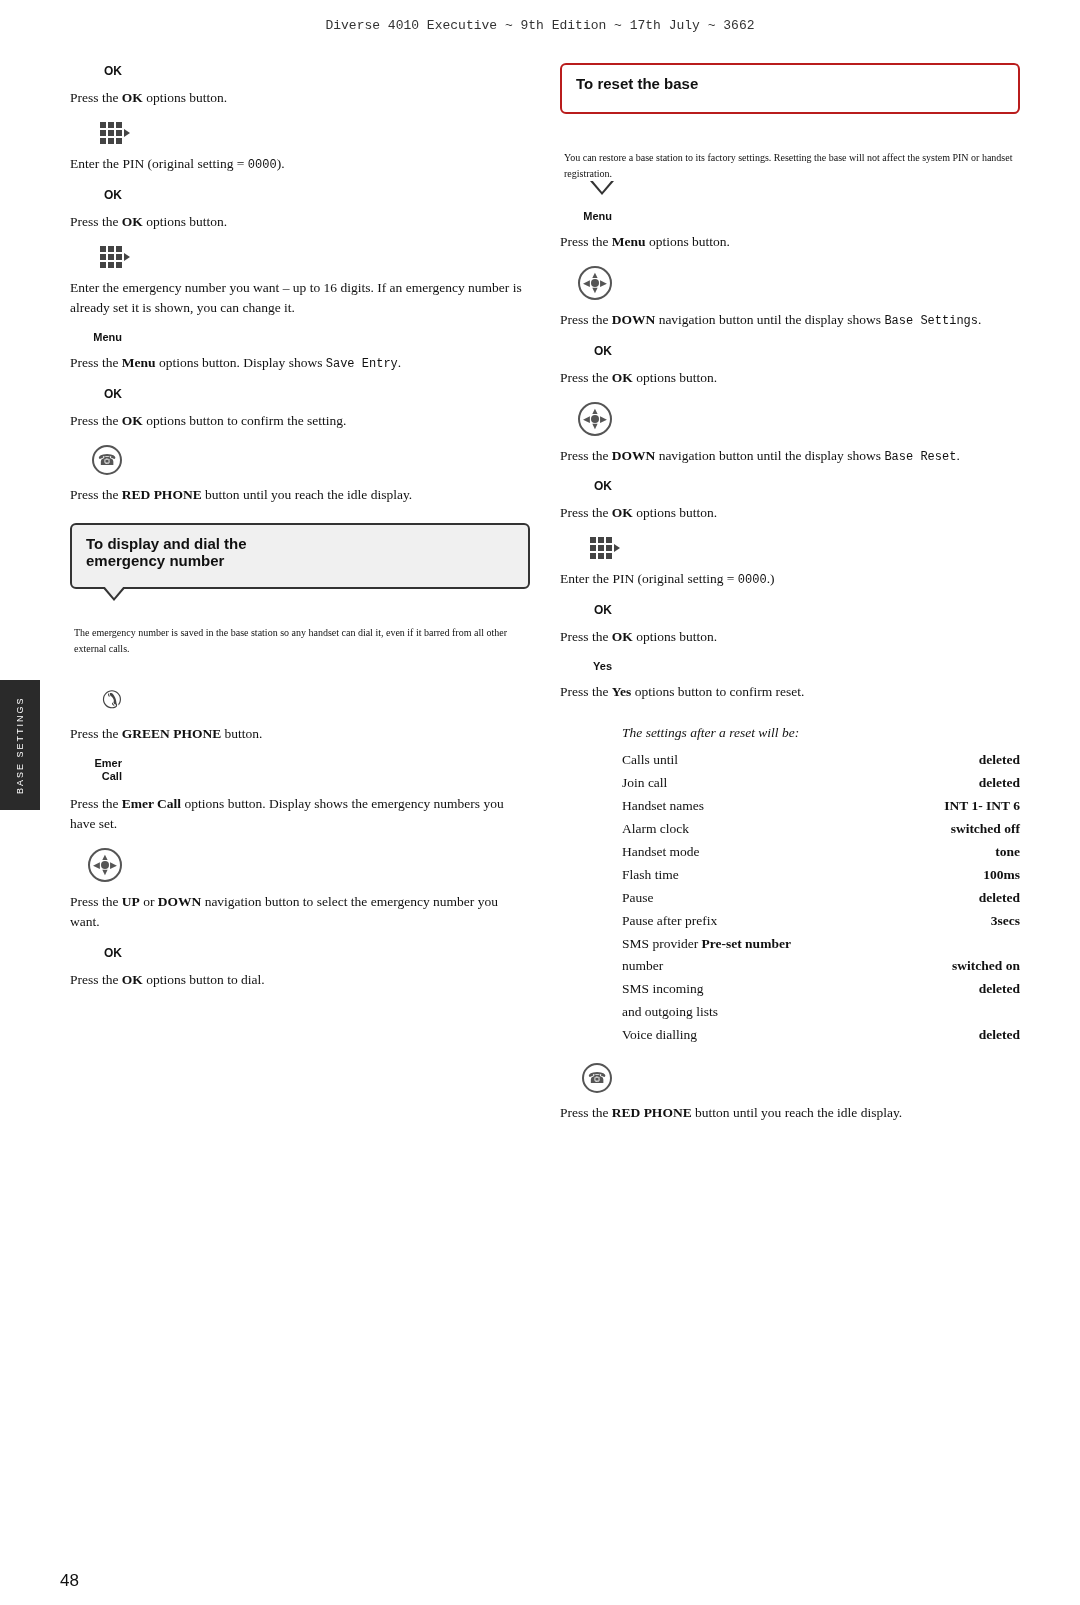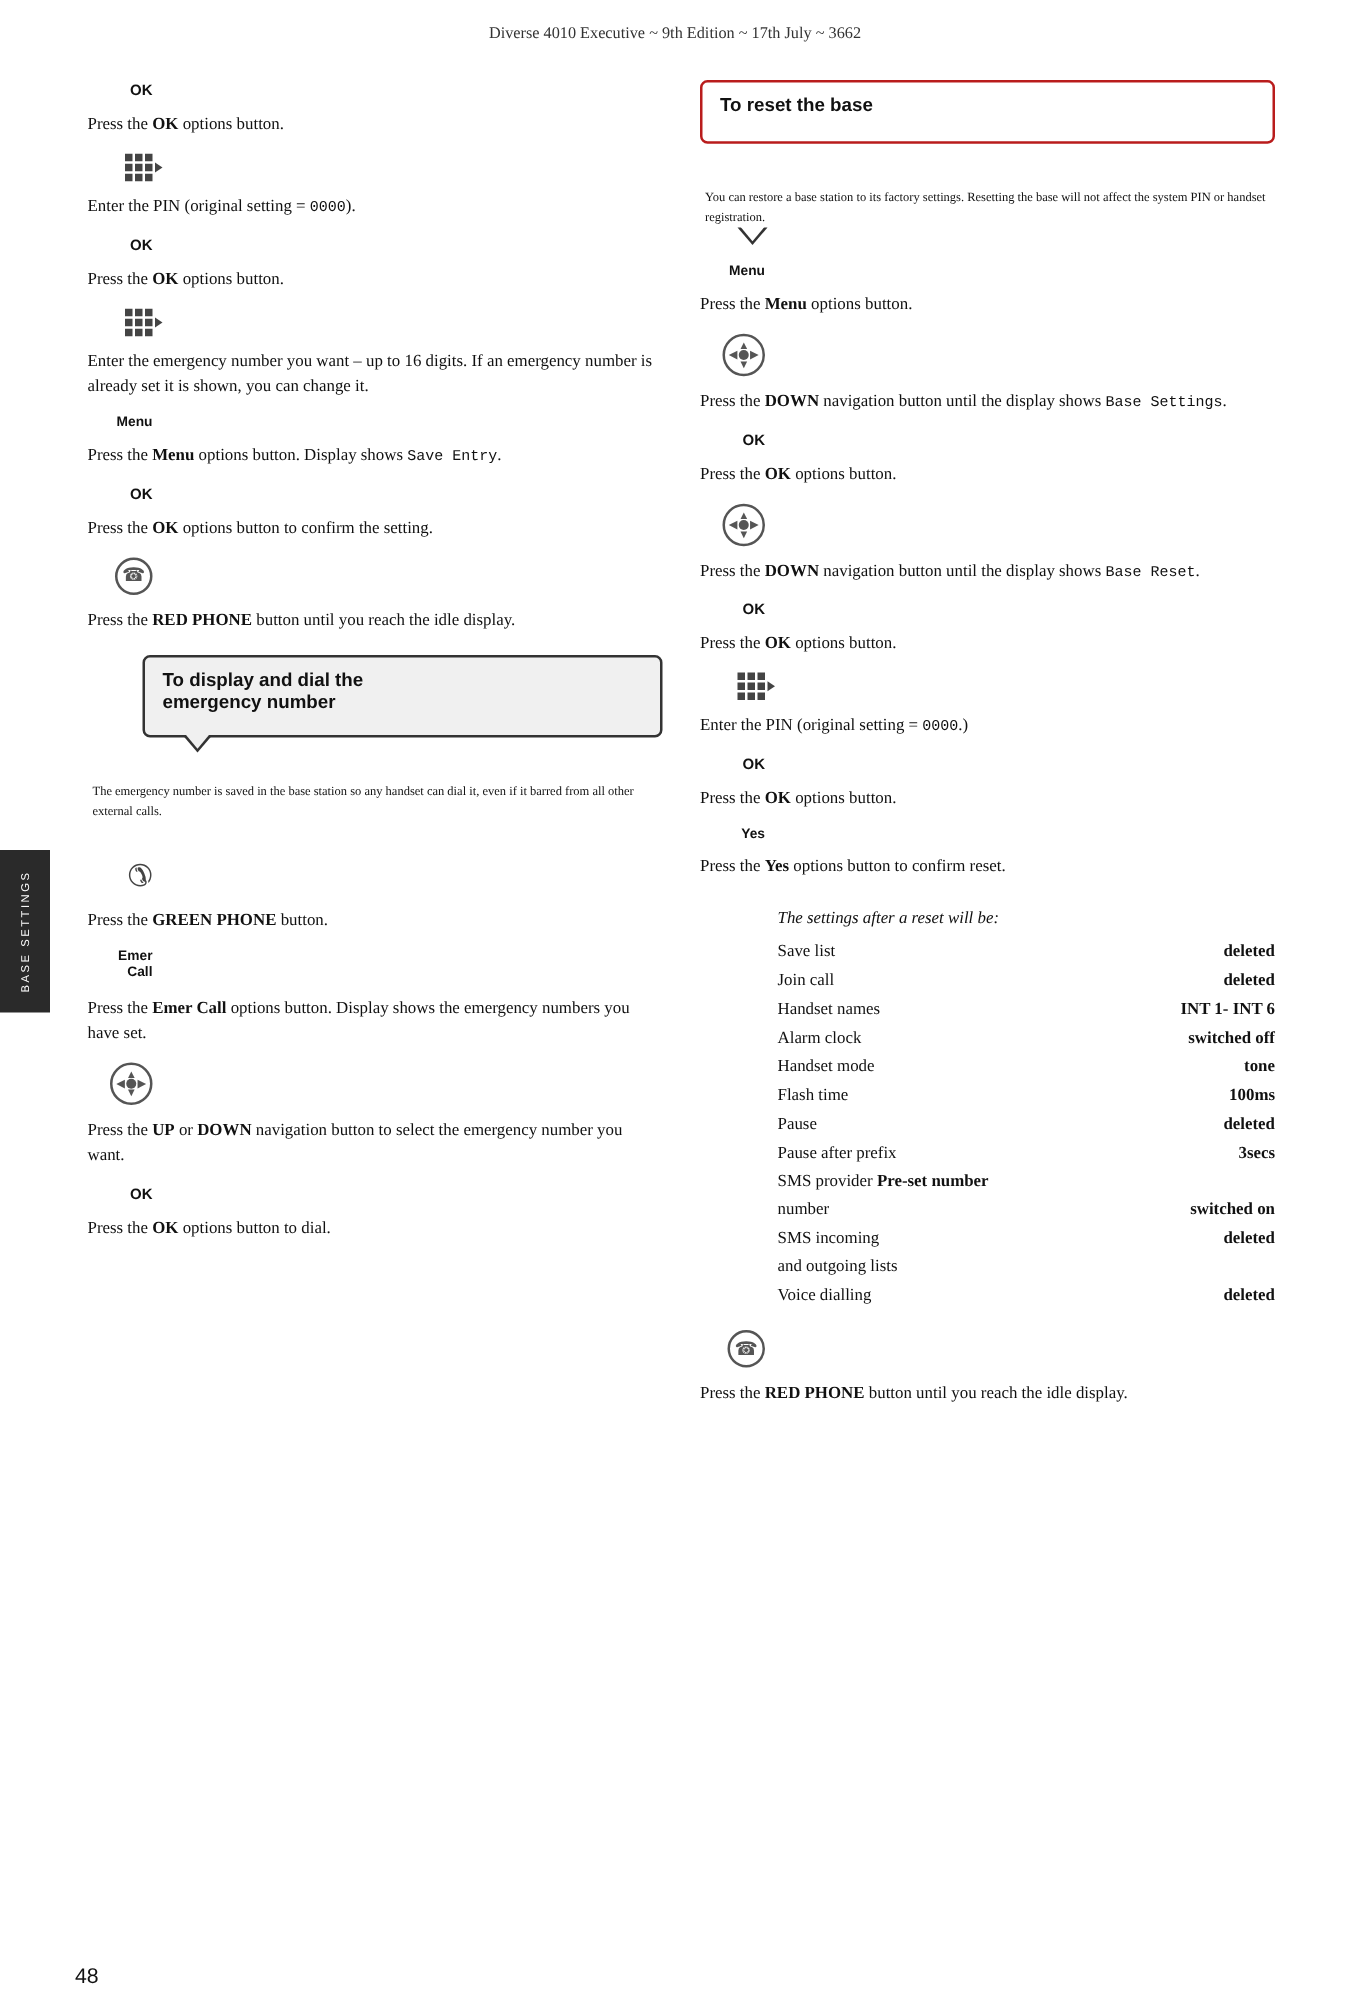--- a/index.html
+++ b/index.html
@@ -12,21 +12,21 @@
       min-height: 1605px;
       position: relative;
       overflow: hidden;
     }
 
     .page-header {
       text-align: center;
       font-size: 13px;
       color: #333;
       padding: 18px 0 10px 0;
-      font-family: Liberation Serif, serif;
+      font-family: Liberation Mono, monospace;
     }
 
     .main-content {
       display: flex;
       flex-direction: row;
       padding: 20px 60px 20px 70px;
       gap: 30px;
       position: relative;
     }
 
@@ -118,21 +118,20 @@
     }
 
     
     .section-box {
       border: 2px solid #333;
       border-radius: 6px;
       padding: 10px 14px 12px 14px;
       margin-bottom: 14px;
       position: relative;
       background: #f0f0f0;
-      margin-left: 44px;
     }
 
     .section-box-title {
       font-size: 15px;
       font-weight: bold;
       font-family: Arial, sans-serif;
       margin-bottom: 6px;
     }
 
     .section-box-right {
@@ -523,21 +522,21 @@
       <div class="instr-row">
         <div class="instr-label" style="font-size:11px;">Yes</div>
         <div class="instr-text">Press the <strong>Yes</strong> options button to confirm reset.</div>
       </div>
     </div>
 
     <div style="margin-top: 23px; padding-left: 62px;">
       <div class="italic-note">The settings after a reset will be:</div>
       <div class="reset-table">
         <div class="row">
-          <span class="row-label">Save list</span>
+          <span class="row-label">Calls until</span>
           <span class="row-value">deleted</span>
         </div>
         <div class="row">
           <span class="row-label">Join call</span>
           <span class="row-value">deleted</span>
         </div>
         <div class="row">
           <span class="row-label">Handset names</span>
           <span class="row-value">INT 1- INT 6</span>
         </div>

